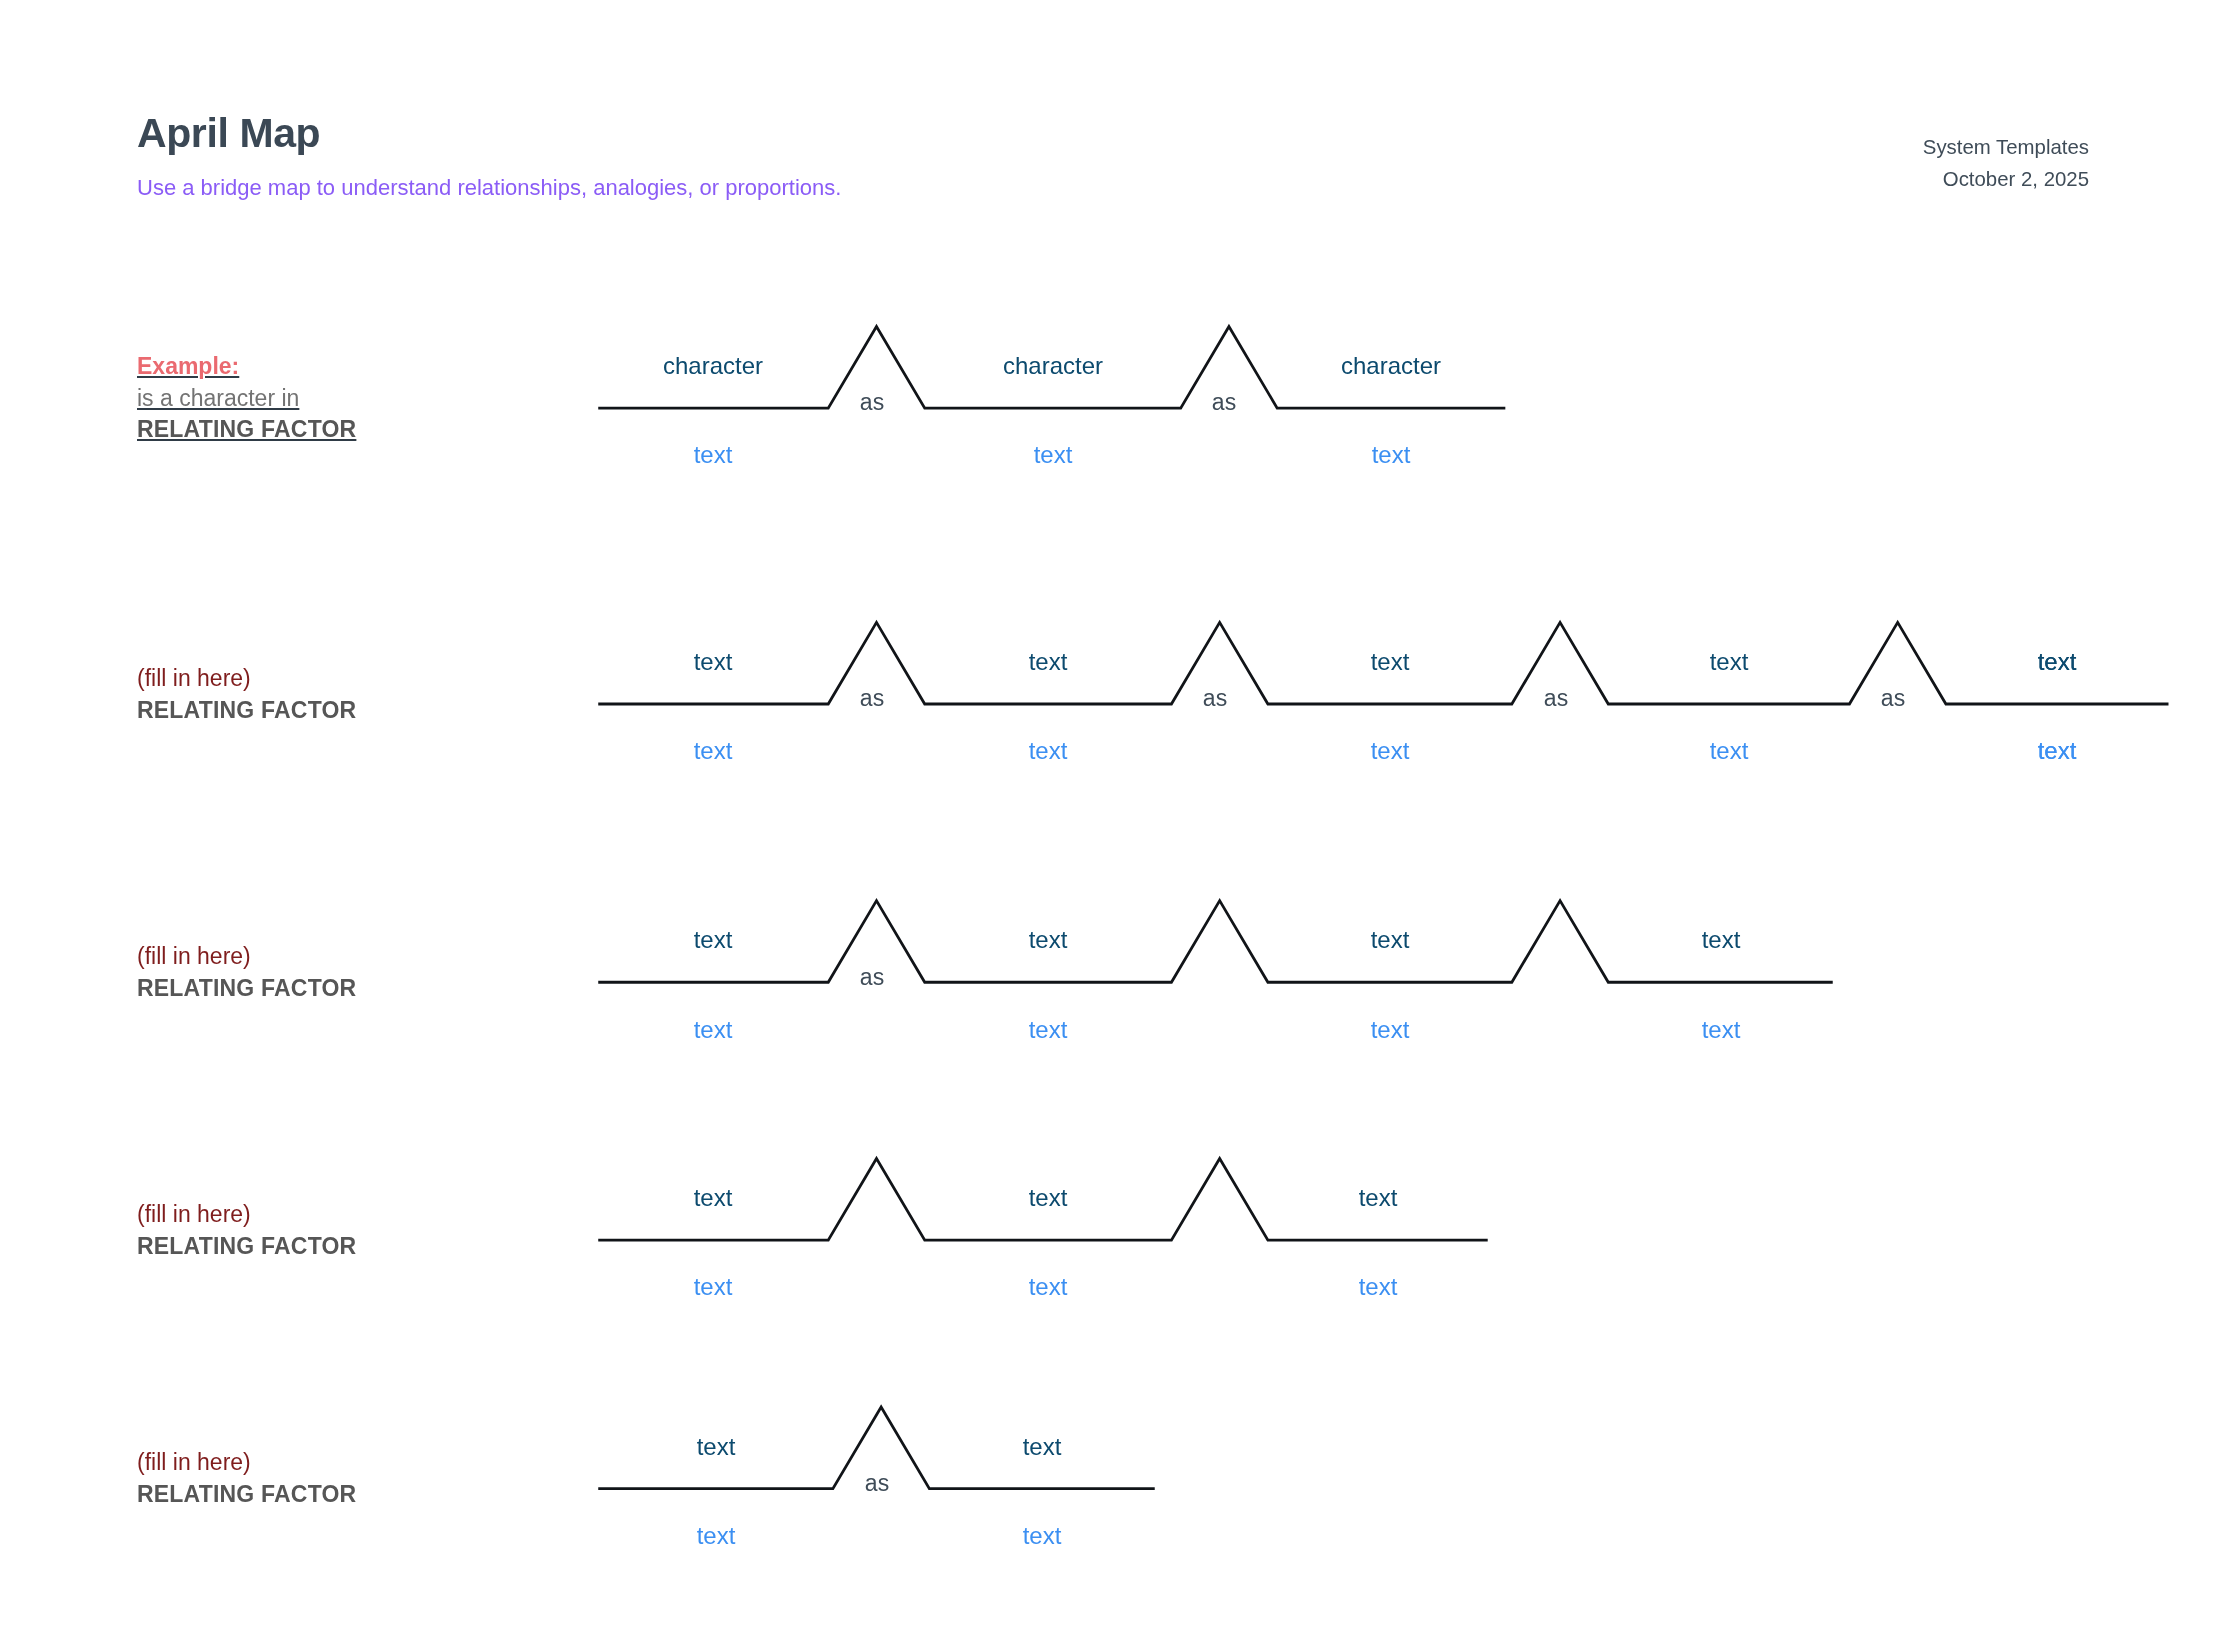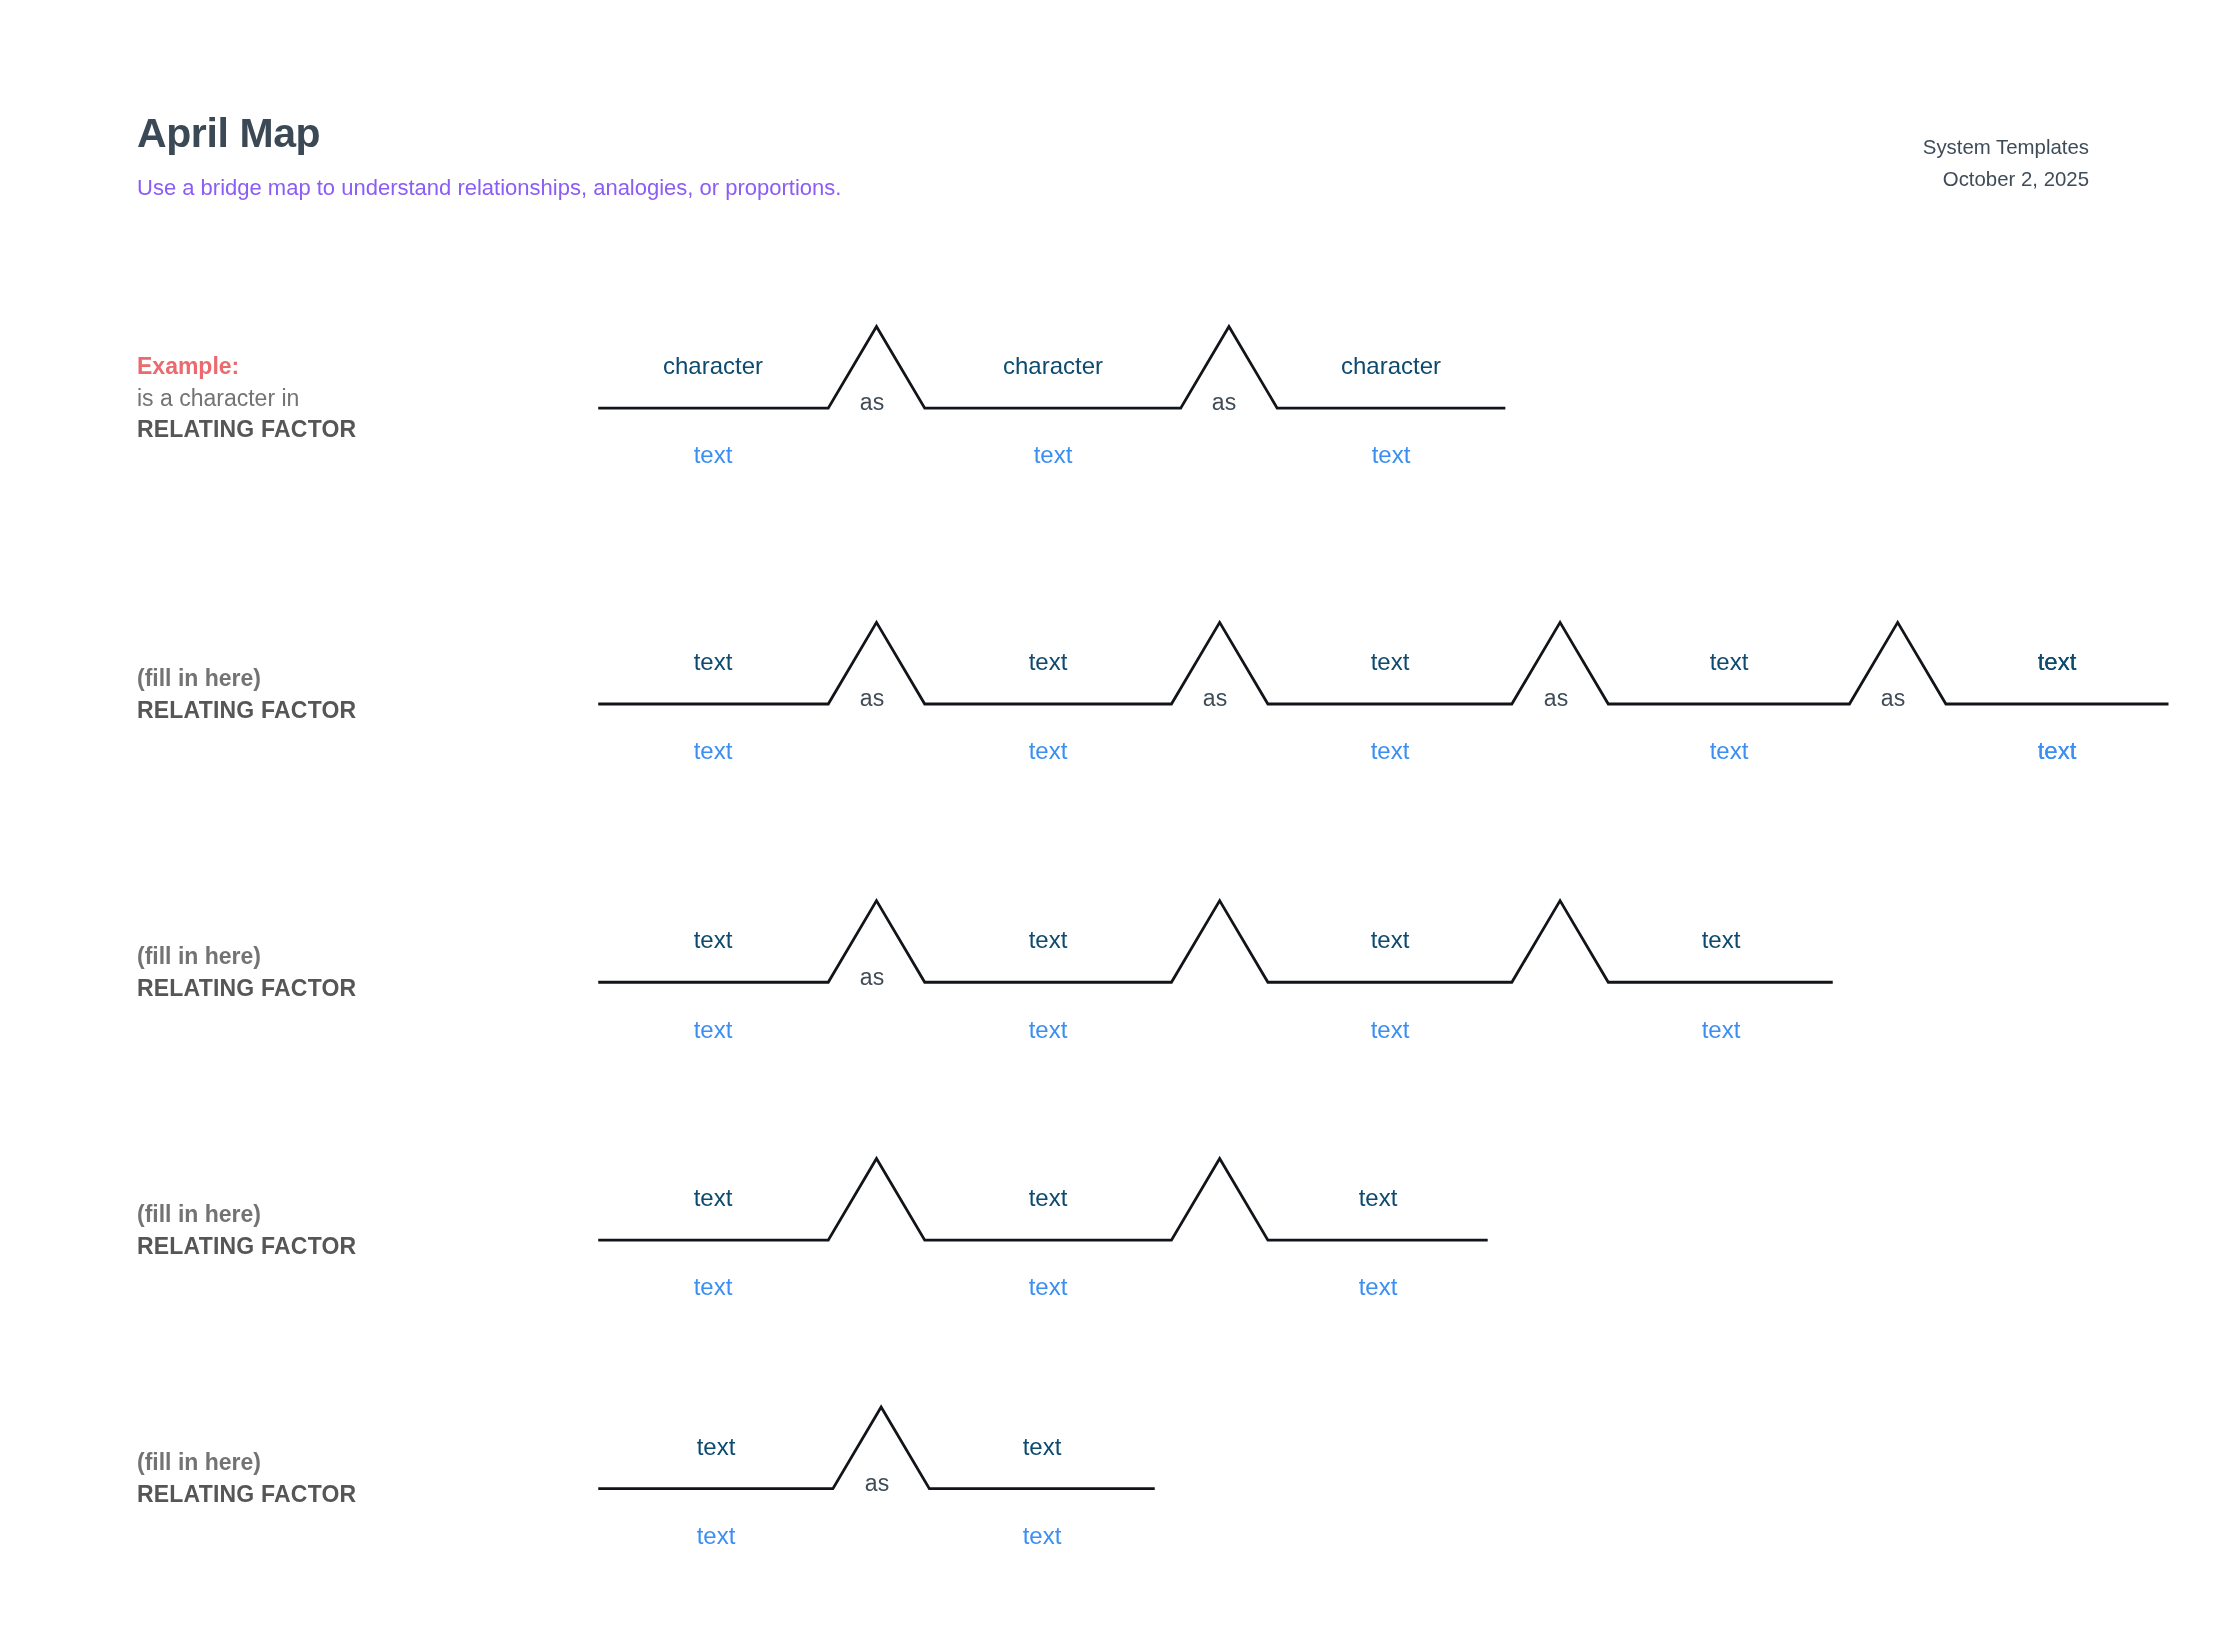--- a/index.html
+++ b/index.html
@@ -81,23 +81,23 @@
     display: block;
     white-space: nowrap;
     line-height: 1.38;
   }
   .lbl-example {
     color: #ea6a70;
     font-size: 23px;
     font-weight: bold;
   }
   .lbl-fill {
-    color: #737373;
-    font-size: 23px;
-    font-weight: bold;
+    color: #7f1d1d;
+    font-size: 23px;
+    font-weight: normal;
   }
   .lbl-relation {
     color: #737373;
     font-size: 23px;
     font-weight: normal;
   }
   .lbl-factor {
     color: #565656;
     font-size: 23px;
     font-weight: bold;
@@ -150,21 +150,21 @@
     <p class="doc-subtitle">Use a bridge map to understand relationships, analogies, or proportions.</p>
   </div>
 
   <div class="header-right">
     <div>System Templates</div>
     <div>October 2, 2025</div>
   </div>
 
   <div id="rows-container">
       <div class="bridge-row" style="top: 0px; height: 1651px;">
-        <div class="row-labels" style="top: 351px;">
+        <div class="row-labels" style="top: 351px; text-decoration: underline;">
           <span class="row-label-line lbl-example">Example:</span>
           <span class="row-label-line lbl-relation">is a character in</span>
           <span class="row-label-line lbl-factor">RELATING FACTOR</span>
         </div>
         <svg class="bridge-svg" width="2226" height="1651" viewBox="0 0 2400 1780">
           <path class="bridge-path" d="M 645 440 L 893 440 L 945 352 L 997 440 L 1273 440 L 1325 352 L 1377 440 L 1623 440"></path>
         </svg>
         <div class="slot slot-top" style="left: 713px; top: 354px;">character</div>
         <div class="slot slot-bottom" style="left: 713px; top: 443px;">text</div>
         <div class="slot slot-top" style="left: 1053px; top: 354px;">character</div>

